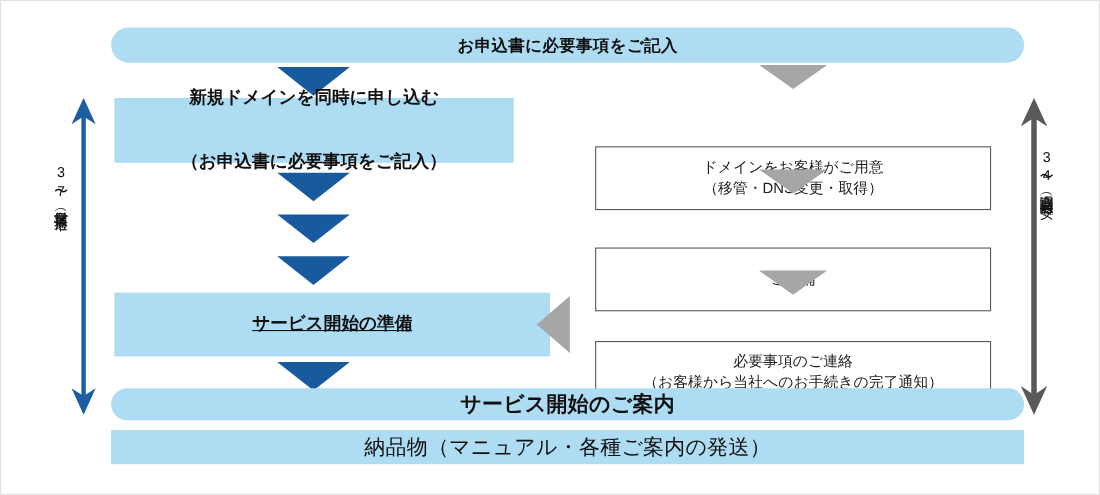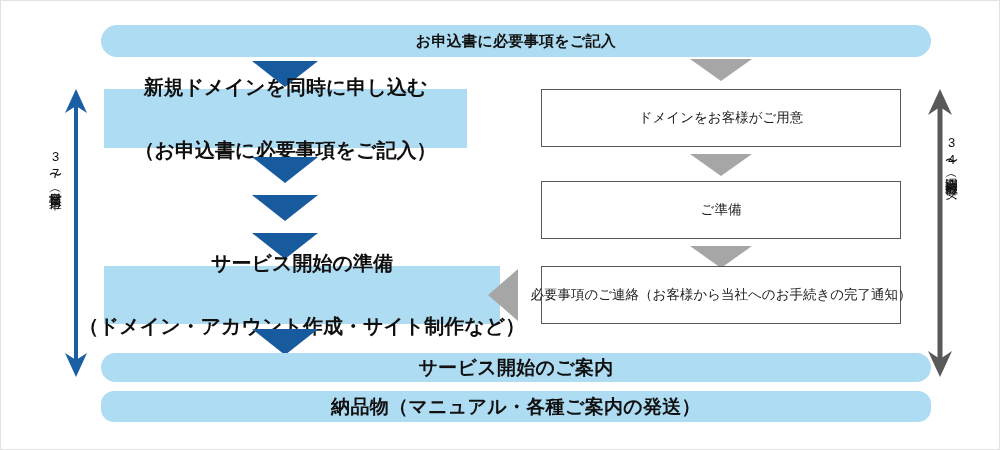--- a/index.html
+++ b/index.html
@@ -34,48 +34,48 @@
     letter-spacing: .3px;
     box-sizing: border-box;
   }
   .flatbar {
     position: absolute;
     background: #aedcf2;
     display: flex;
     align-items: center;
     justify-content: center;
     color: #101010;
-    font-weight: bold;
+    font-weight: normal;
     letter-spacing: .3px;
     box-sizing: border-box;
-    border-radius: 13px;
   }
   .bluebox {
     position: absolute;
     background: #aedcf2;
     display: flex;
     flex-direction: column;
     align-items: center;
     justify-content: center;
     color: #101010;
     font-weight: bold;
     line-height: 1.35;
     box-sizing: border-box;
   }
   .whitebox {
     position: absolute;
     background: #ffffff;
     border: 1px solid #585858;
     display: flex;
-    flex-direction: row;
+    flex-direction: column;
     align-items: center;
     justify-content: center;
     color: #202020;
     line-height: 1.4;
     box-sizing: border-box;
+    margin-top: 44px;
   }
   .bluebox .ln, .whitebox .ln { white-space: nowrap; }
 
   
   .tri-down {
     position: absolute;
     width: 0;
     height: 0;
     border-left: 33px solid transparent;
     border-right: 33px solid transparent;
@@ -105,21 +105,21 @@
     text-orientation: upright;
     font-size: 13px;
     color: #101010;
     letter-spacing: 1px;
     white-space: nowrap;
     line-height: 1;
   }
 
   
   .fs-top   { font-size: 15px; }
-  .fs-box   { font-size: 20px; gap: 36px; }
+  .fs-box   { font-size: 16px; gap: 36px; }
   .fs-wbox  { font-size: 13.5px; }
   .fs-bar   { font-size: 19px; }
 </style>
 </head>
 <body>
 
 <div id="canvas">
 
   <div class="pill fs-top" style="left:100px; top:24px; width:830px; height:32px;">
     <span class="ln">お申込書に必要事項をご記入</span>
@@ -129,31 +129,31 @@
 
   <div class="bluebox fs-box" style="left:103px; top:88px; width:363px; height:59px;">
     <span class="ln">新規ドメインを同時に申し込む</span>
     <span class="ln">（お申込書に必要事項をご記入）</span>
   </div>
 
   <div class="tri-down" style="left:251px; top:156px;"></div>
   <div class="tri-down" style="left:251px; top:194px;"></div>
   <div class="tri-down" style="left:251px; top:232px;"></div>
 
-  <div class="bluebox fs-box" style="left:103px; top:265px; width:396px; height:58px;">
+  <div class="bluebox fs-box" style="left:103px; top:265px; width:396px; height:58px;text-decoration:underline;">
     <span class="ln">サービス開始の準備</span>
-    <span class="ln">（ドメイン・アカウント作成・サイト制作など）</span>
   </div>
 
   <div class="tri-down" style="left:251px; top:328px;"></div>
 
   <div class="tri-down gray" style="left:689px; top:58px;"></div>
 
   <div class="whitebox fs-wbox" style="left:540px; top:88px; width:360px; height:58px;">
     <span class="ln">ドメインをお客様がご用意</span>
+    <span class="ln">（移管・DNS変更・取得）</span>
   </div>
 
   <div class="tri-down gray" style="left:689px; top:153px;"></div>
 
   <div class="whitebox fs-wbox" style="left:540px; top:180px; width:360px; height:58px;text-align:right;">
     <span class="ln">ご準備</span>
   </div>
 
   <div class="tri-down gray" style="left:689px; top:245px;"></div>
 

